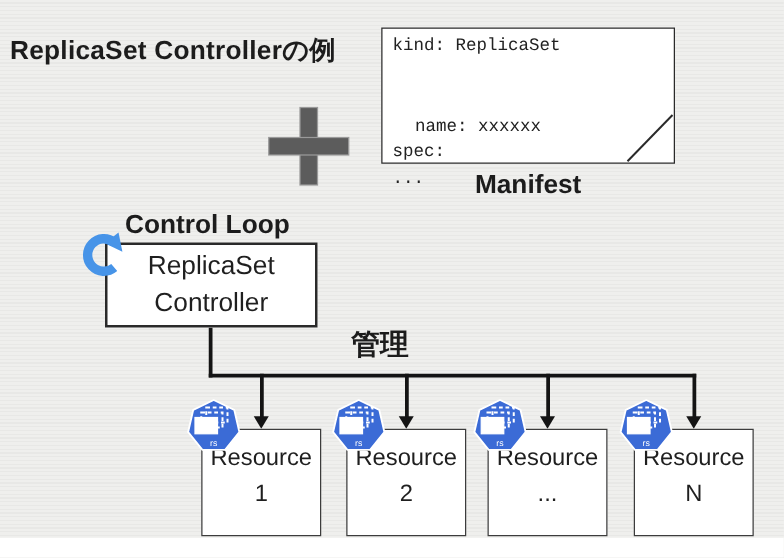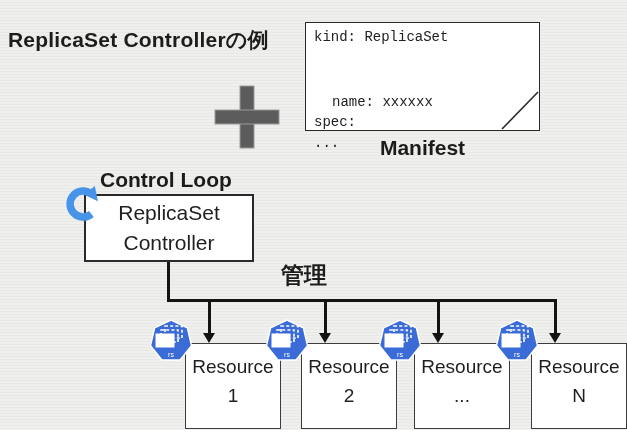--- a/index.html
+++ b/index.html
@@ -32,21 +32,21 @@
   .manage-label{left:264px;top:260px;width:80px;text-align:center;
     font-size:23px;font-weight:bold;}
   .vline,.hline{background:#141414;}
   .stem{left:167px;top:262px;width:3px;height:40px;}
   .bus{left:167px;top:299px;width:390px;height:3px;}
   .drop{top:299px;width:3px;height:36px;}
   .ah{top:333px;width:0;height:0;border-left:6.5px solid transparent;
     border-right:6.5px solid transparent;border-top:10px solid #141414;}
   .res-box{
     top:343px;width:96px;height:86px;background:#fff;border:1.7px solid #3c3c3c;
-    box-sizing:border-box;z-index:2;text-align:center;margin-left:24px;
+    box-sizing:border-box;z-index:2;text-align:center;
   }
   .res-box .l1{margin-top:12px;font-size:19px;color:#1f1f1f;}
   .res-box .l2{margin-top:7px;font-size:19px;color:#1f1f1f;}
   .rs-icon{top:318px;z-index:4;}
 </style>
 </head>
 <body>
 
 <div id="stage">
 

